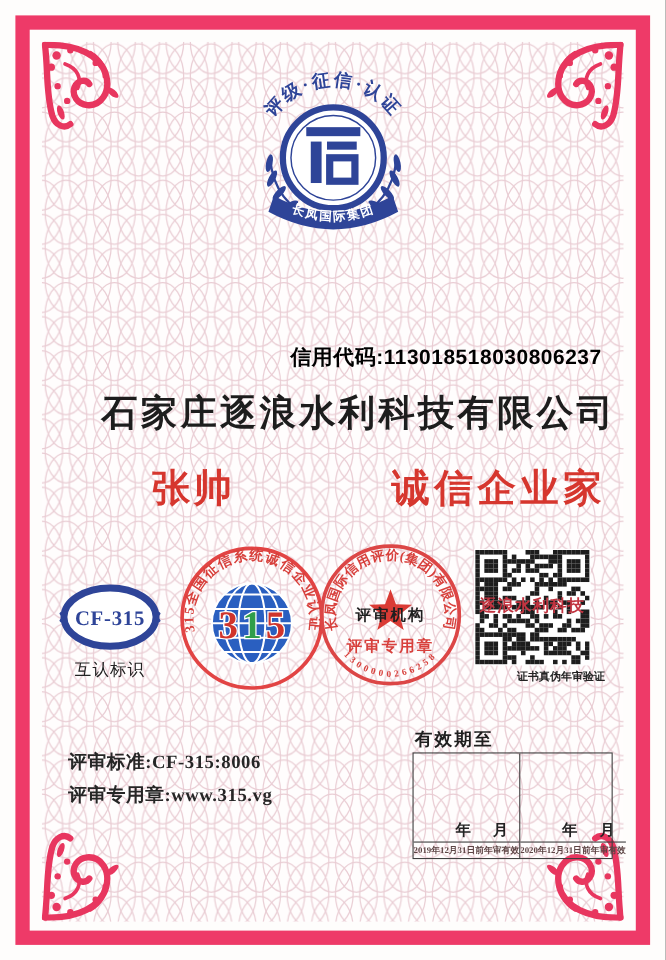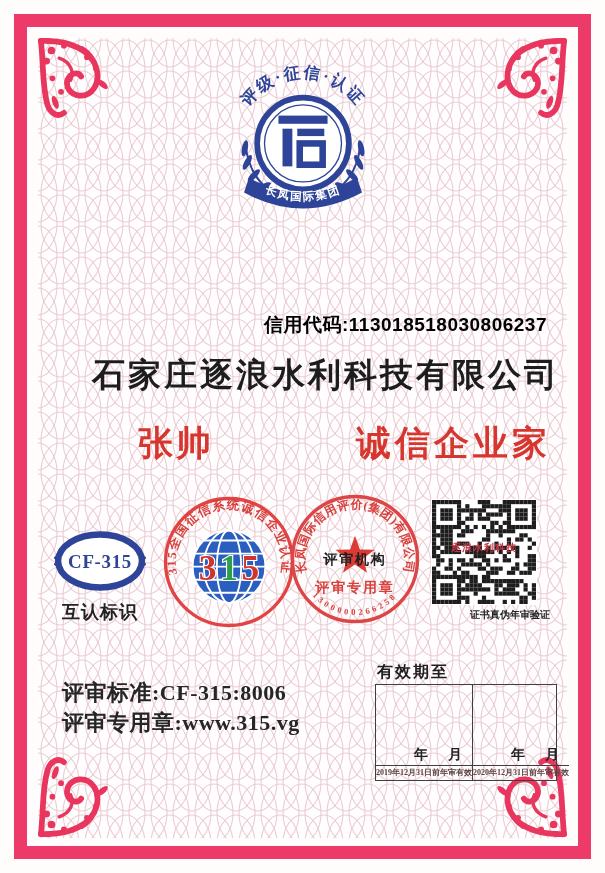--- a/index.html
+++ b/index.html
@@ -39,37 +39,37 @@
     left:0; right:0; top:353px; text-align:center;
     font-size:33px; font-weight:bold; letter-spacing:3px; color:#1d1d1d;margin-left:47px;
   }
   .honoree { left:138px; top:420px; font-size:35px; font-weight:bold;
              color:#d6362e; letter-spacing:3px;text-align:right; }
   .honor-title { left:308px; top:420px; font-size:35px; font-weight:bold;
              color:#d6362e; letter-spacing:4px;margin-left:48px; }
 
   .cf-oval { left:54px; top:531px; width:92px; height:60px; }
   .cf-caption { left:44px; top:600px; width:112px; text-align:center;
-    font-size:18px; font-weight:bold; color:#222; letter-spacing:1px;
+    font-size:15px; font-weight:normal; color:#222; letter-spacing:1px;
     font-family:"Liberation Serif", serif; }
 
   .seal315 { left:159px; top:492px; width:140px; height:140px; }
   .sealorg { left:285px; top:489px; width:140px; height:140px; }
 
   .qr-box { left:431px; top:499px; width:106px; height:106px; background:#fff;
             padding:1px; }
   .qr-overlay { left:433px; top:541px; width:102px; text-align:center;
-    font-size:10px; font-weight:bold; color:#c23440; letter-spacing:1px;
+    font-size:15px; font-weight:bold; color:#c23440; letter-spacing:1px;
     font-family:"Liberation Serif", serif; }
   .qr-caption { left:424px; top:608px; width:126px; text-align:right;
     font-size:10px; font-weight:bold; color:#222; letter-spacing:0px;
     font-family:Liberation Serif, serif; }
 
   .details { left:62px; top:678px; font-family:"Liberation Serif", serif; }
-  .details .line { font-size:22px; font-weight:bold; color:#262626;
+  .details .line { font-size:17px; font-weight:bold; color:#262626;
     line-height:29.5px; letter-spacing:0.5px; }
 
   .review-label { left:377px; top:662px; font-size:16px; font-weight:bold;
     color:#1e1e1e; letter-spacing:2px; font-family:"Liberation Serif", serif; }
   .review-table { left:375px; top:684px; width:182px; height:97px;
     border:1.6px solid #3f3f3f; display:flex; }
   .review-cell { flex:1; display:flex; flex-direction:column; }
   .review-cell + .review-cell { border-left:1.6px solid #3f3f3f; }
   .rc-space { flex:1; }
   .rc-ym { display:flex; justify-content:flex-end; gap:20px; padding:0 10px 1px 0;

